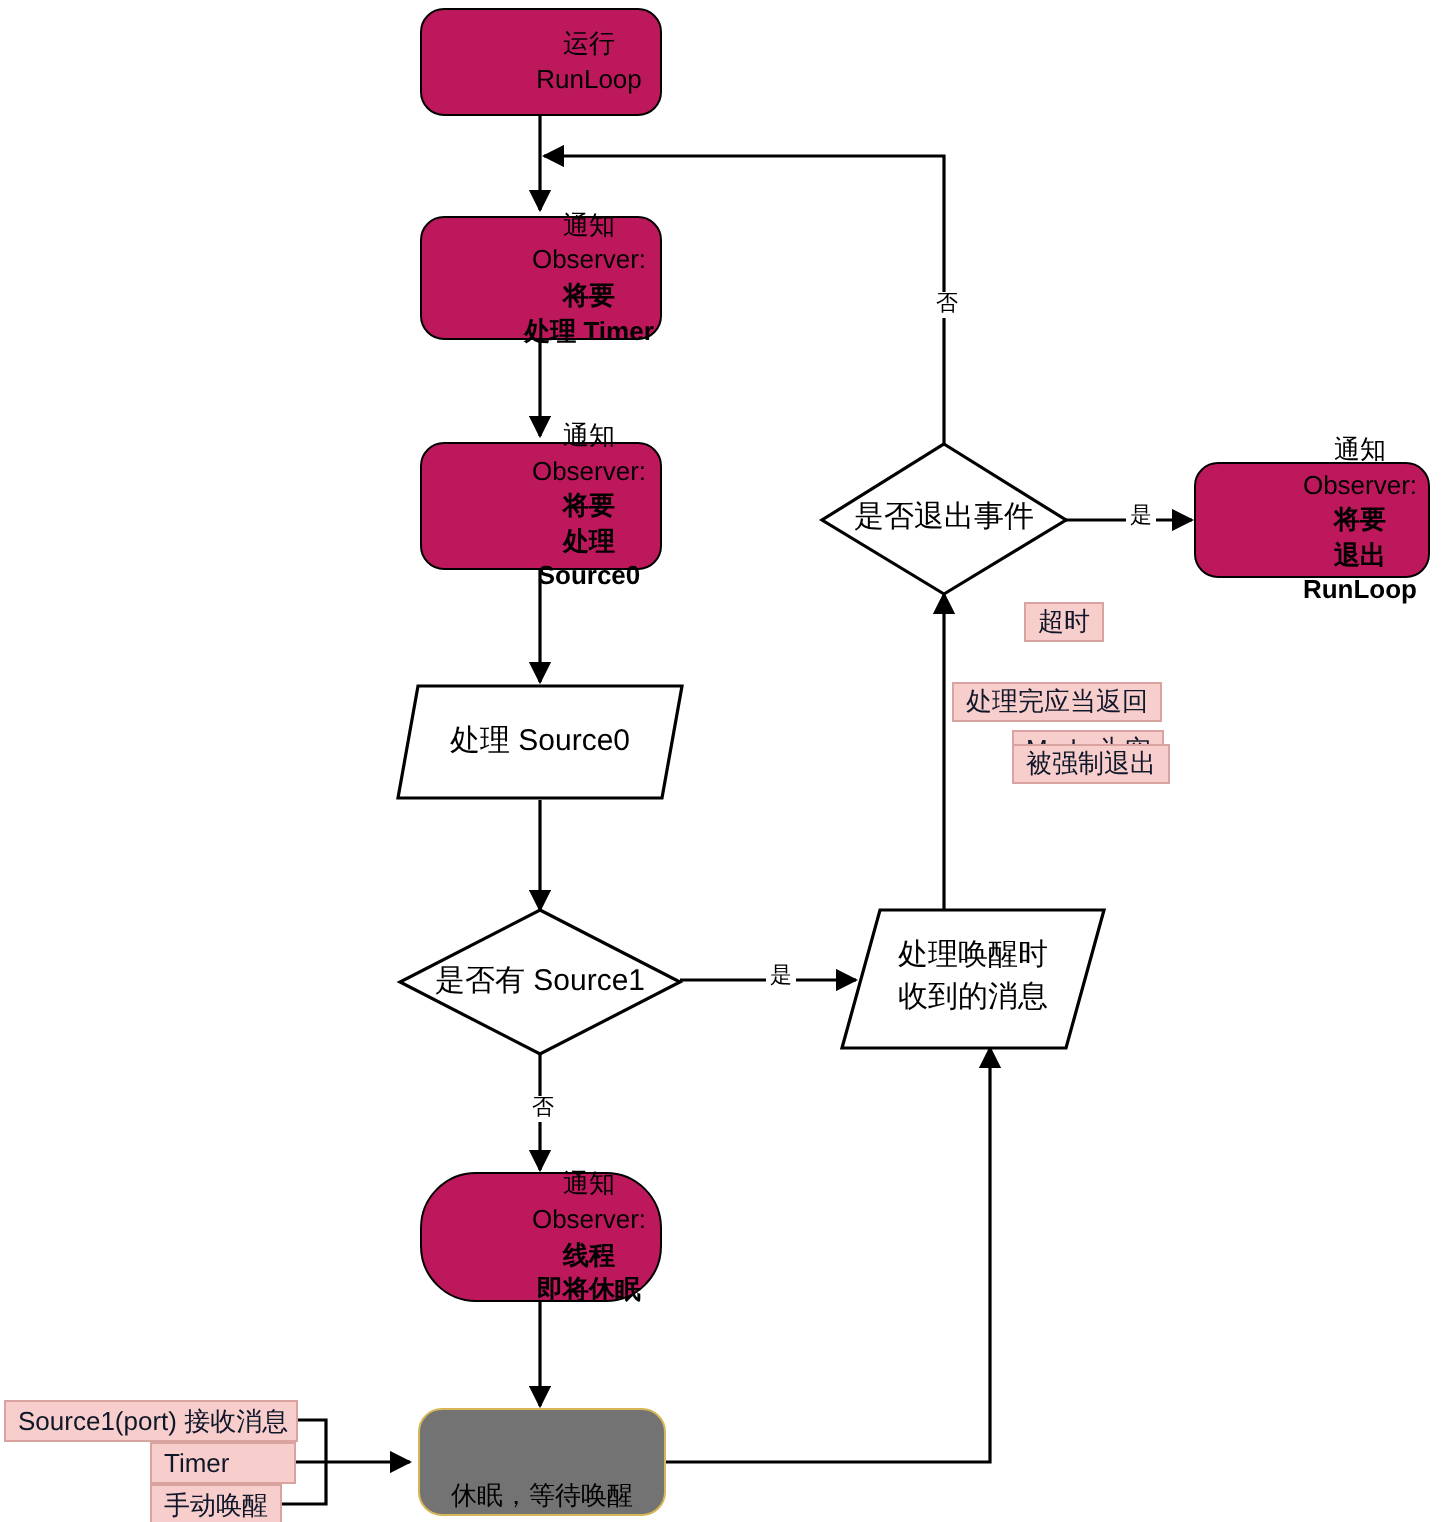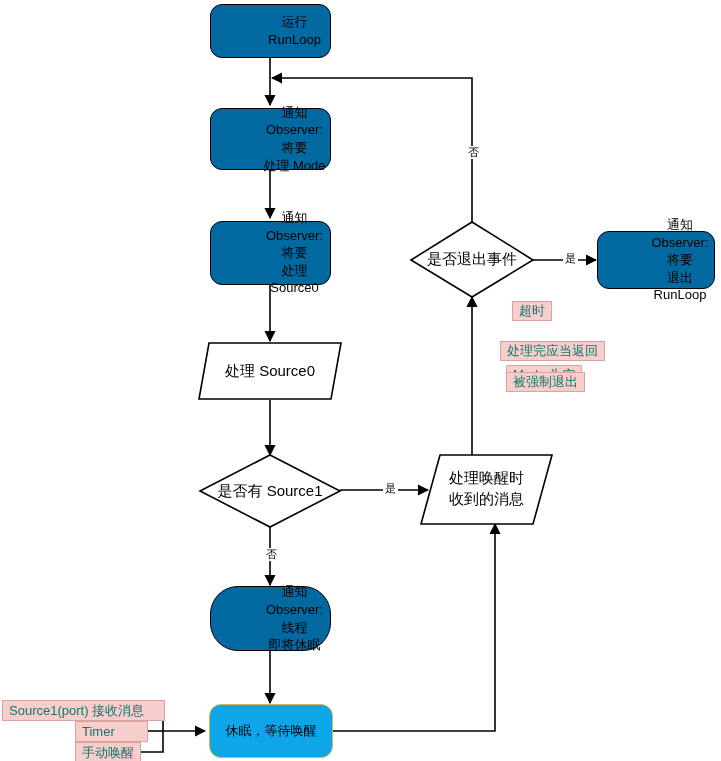--- a/index.html
+++ b/index.html
@@ -28,49 +28,50 @@
     justify-content: center;
     text-align: center;
     color: #000000;
     line-height: 1.35;
     font-size: 13px;
     z-index: 3;
   }
   .rounded-box {
     border: 1.6px solid #000000;
     border-radius: 12px;
-    background: #0369a1;
+    background: #be185d;
     padding-left: 48px;
   }
   .sleep-box {
     border: 1.6px solid #d6b656;
     border-radius: 12px;
-    background: #0ea5e9;
+    background: #737373;
+    align-items: flex-end;
   }
   .node-label { display: block; }
   .lbl-normal { font-weight: 400; }
-  .lbl-bold { font-weight: 400; }
+  .lbl-bold { font-weight: 700; }
   .para-text, .diamond-text {
     position: absolute;
     display: flex;
     align-items: center;
     justify-content: center;
     text-align: center;
     font-size: 15px;
     line-height: 1.35;
     color: #000;
     z-index: 4;
     pointer-events: none;
   }
   .pink-label {
     position: absolute;
     box-sizing: border-box;
     background: #f8cecc;
     border: 1px solid #d9a3a0;
-    color: #0f766e;
+    color: #0f172a;
     font-size: 13px;
     line-height: 1;
     display: flex;
     align-items: center;
     justify-content: center;
     padding: 3px 6px 4px 6px;
     white-space: nowrap;
     z-index: 5;
   }
   .edge-label {
@@ -133,21 +134,21 @@
   <polygon points="472,222 533,260 472,297 411,260" fill="#ffffff" stroke="#000000" stroke-width="1.6"></polygon>
 </svg>
 
 <div class="node rounded-box" style="left:210px; top:4px; width:121px; height:54px;">
   <span class="node-label lbl-normal">运行 RunLoop</span>
 </div>
 
 <div class="node rounded-box" style="left:210px; top:108px; width:121px; height:62px;">
   <div>
     <span class="lbl-normal">通知 Observer: </span><span class="lbl-bold">将要</span><br>
-    <span class="lbl-bold">处理 Mode</span>
+    <span class="lbl-bold">处理 Timer</span>
   </div>
 </div>
 
 <div class="node rounded-box" style="left:210px; top:221px; width:121px; height:64px;">
   <div>
     <span class="lbl-normal">通知 Observer: </span><span class="lbl-bold">将要</span><br>
     <span class="lbl-bold">处理 Source0</span>
   </div>
 </div>
 
@@ -193,28 +194,28 @@
 <div class="edge-label" style="left:383px; top:482px;"><span>是</span></div>
 
 <div class="edge-label" style="left:264px; top:548px;"><span>否</span></div>
 
 <div class="pink-label" style="left:512px; top:301px; height:20px;">
   <span>超时</span>
 </div>
 <div class="pink-label" style="left:506px; top:321px; height:20px;margin-top:44px;">
   <span>Mode 为空</span>
 </div>
-<div class="pink-label" style="left:500px; top:341px; height:20px;">
+<div class="pink-label" style="left:476px; top:341px; height:20px;">
   <span>处理完应当返回</span>
 </div>
 <div class="pink-label" style="left:506px; top:372px; height:20px;">
   <span>被强制退出</span>
 </div>
 
-<div class="pink-label" style="left:2px; top:700px; width:163px; height:21px; justify-content:flex-start;">
+<div class="pink-label" style="left:2px; top:700px; width:147px; height:21px; justify-content:flex-start;">
   <span>Source1(port) 接收消息</span>
 </div>
 <div class="pink-label" style="left:75px; top:721px; width:73px; height:21px; justify-content:flex-start;">
   <span>Timer</span>
 </div>
 <div class="pink-label" style="left:75px; top:742px; width:66px; height:21px; justify-content:flex-end;">
   <span>手动唤醒</span>
 </div>
 
 </body></html>

